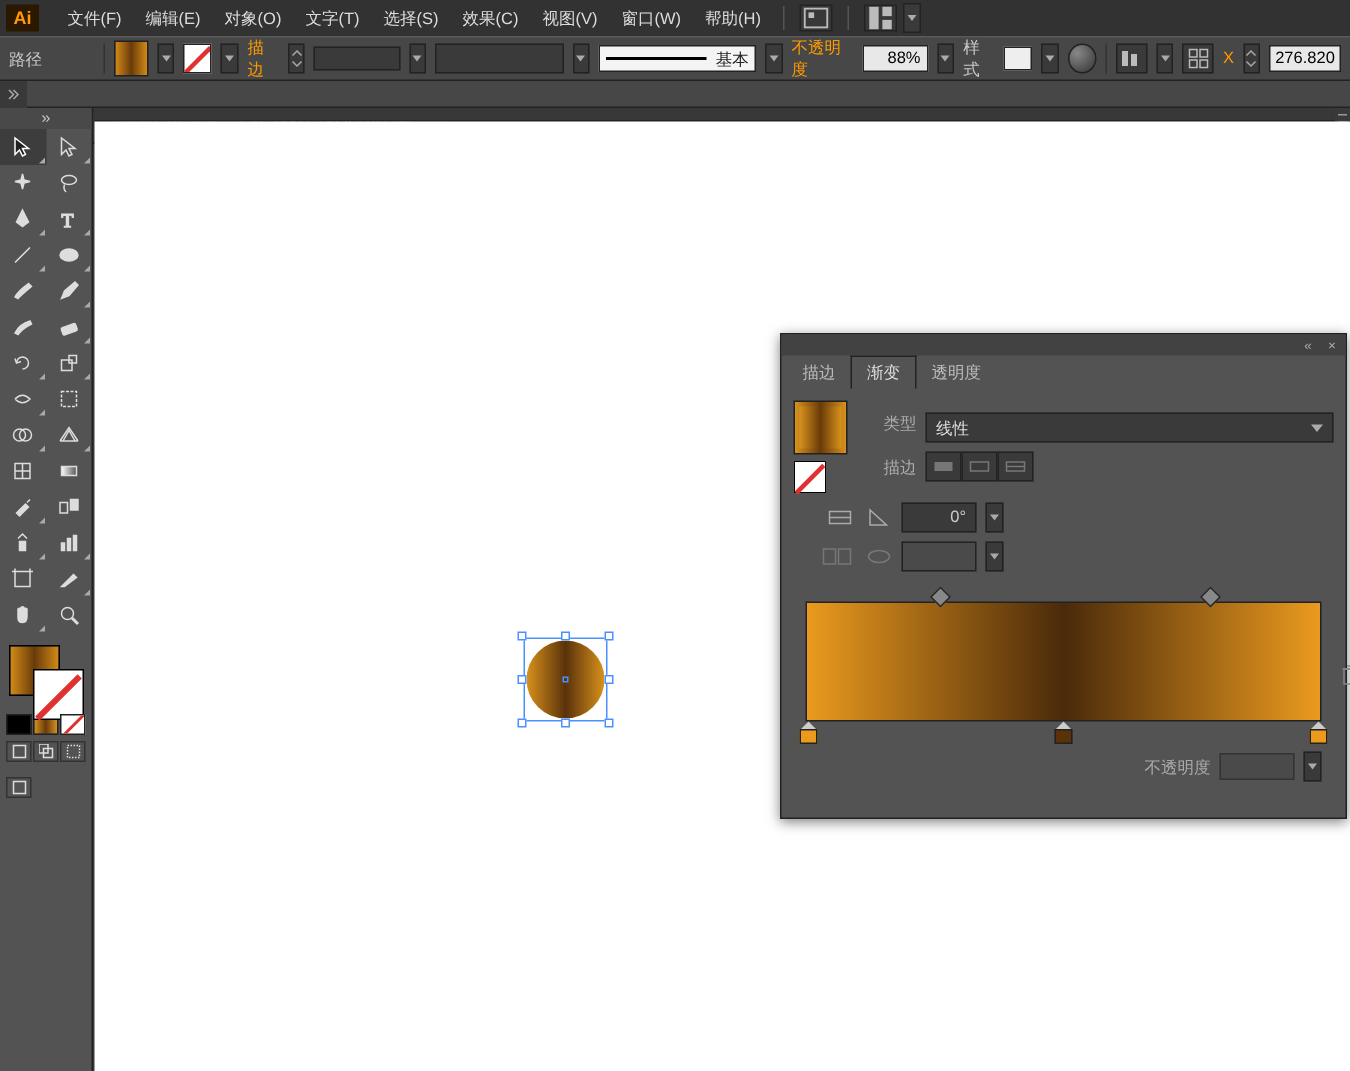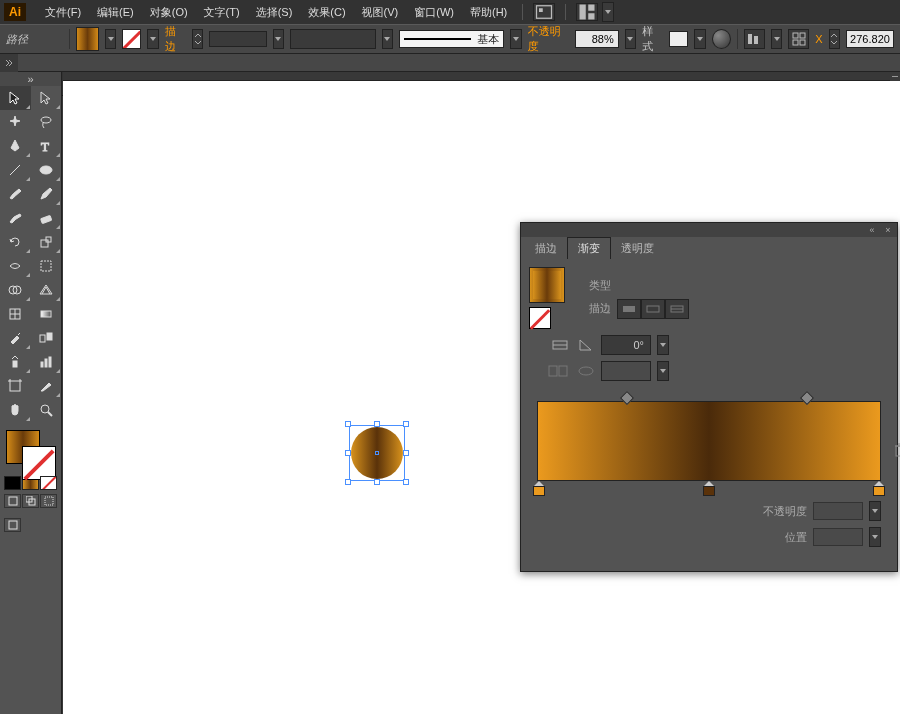--- a/index.html
+++ b/index.html
@@ -249,21 +249,21 @@
     <svg viewBox="0 0 16 16">
         <rect x="2" y="2" width="5" height="12" fill="#bbb"></rect>
         <rect x="9" y="2" width="5" height="5" fill="#bbb"></rect>
         <rect x="9" y="9" width="5" height="5" fill="#bbb"></rect>
       </svg>
   </div>
   <div class="dropdown-arrow"></div>
 </div>
 
 <div class="controlbar">
-  <span class="label" style="width:60px;font-style:italic;">路径</span>
+  <span class="label" style="width:60px;">路径</span>
   <div class="sep" style="width:1px;height:20px;background:#333;"></div>
 
   <div class="well swatch-btn swatch-grad"></div>
   <div class="dropdown-arrow"></div>
   <div class="well swatch-btn swatch-none" style="width:20px;height:20px;"></div>
   <div class="dropdown-arrow"></div>
 
   <span class="label-orange">描边</span>
   <div class="well" style="width:12px;justify-content:center;">
     <svg width="8" height="14">
@@ -589,20 +589,24 @@
     <div class="grow">
       <div style="display:flex;flex-direction:column;gap:4px;">
         <div class="big-grad-sw">
             <div class="inner"></div>
           </div>
         <div class="mini-stroke-sw"></div>
       </div>
       <div style="flex:1;display:flex;flex-direction:column;gap:6px;">
         <div style="display:flex;gap:6px;">
           <span class="field-label">类型</span>
+          <div class="select-box">
+            <span>线性</span>
+            <span class="arrow"></span>
+          </div>
         </div>
         <div style="display:flex;align-items:center;gap:6px;">
           <span class="field-label">描边</span>
           <div class="toggle-group">
             <div>
                 <svg width="14" height="12">
                   <rect x="1" y="3" width="12" height="6" fill="#777"></rect>
                 </svg>
               </div>
             <div>
@@ -677,20 +681,15 @@
           </svg>
       </div>
     </div>
 
     <div class="sarea">
       <div class="sliderrow">
         <span class="slabel">不透明度</span>
         <div class="disabled-field"></div>
         <div class="dropdown-arrow"></div>
       </div>
-      <div class="sliderrow">
-        <span class="slabel">位置</span>
-        <div class="disabled-field"></div>
-        <div class="dropdown-arrow"></div>
-      </div>
     </div>
   </div>
 </div>
 
 </body></html>

